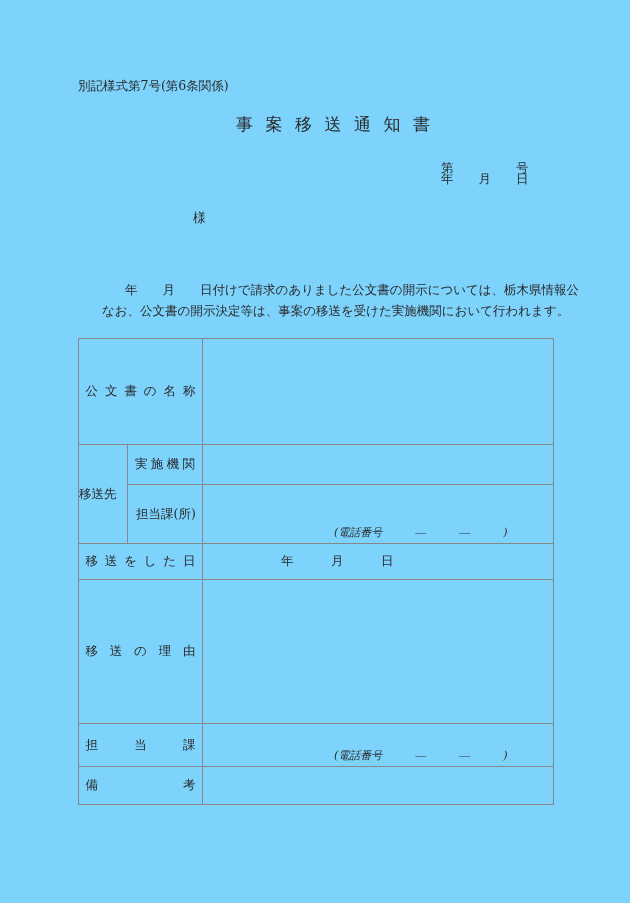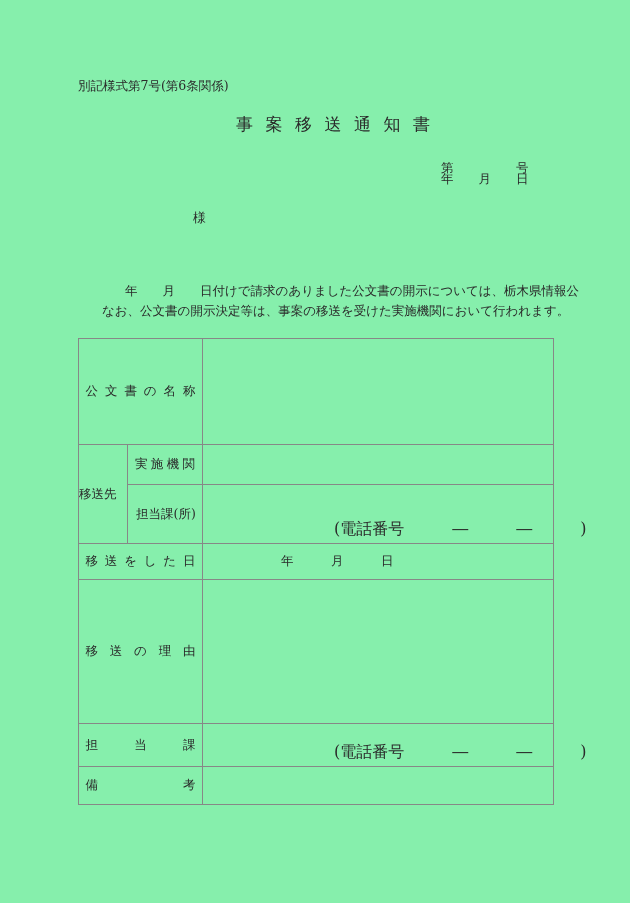--- a/index.html
+++ b/index.html
@@ -1,35 +1,35 @@
 <!DOCTYPE html>
 <html><head>
 <meta charset="utf-8">
 <style>
   * { margin:0; padding:0; box-sizing:border-box; }
   html,body { background:#e8e8e8; }
   .page {
     position:relative;
     width:630px; height:903px;
-    background:#86efac;
+    background:#7dd3fc;
     font-family:"DejaVu Serif","Liberation Serif",serif;
     color:#2a2a2a;
     overflow:hidden;
   }
   .abs { position:absolute; line-height:1.2; white-space:pre; }
   .form-note   { left:78px;  top:78px;  font-size:12.5px; }
   .doc-title   { left:236px; top:114px; font-size:17px; letter-spacing:12.5px;text-align:center; }
   .doc-number  { left:441px; top:160px; font-size:12.5px; }
   .doc-date    { left:441px; top:171px; font-size:12.5px; }
   .addressee   { left:193px; top:210px; font-size:13px; }
   .sender      { left:242px; top:247px; font-size:12.5px; }
   .body-text   { position:absolute; left:78px; top:281px; width:496px;
                  font-size:12.5px; line-height:20px; }
   .body-text .ln { white-space:pre; }
-  .ln-1 { padding-left:47px; }
+  .ln-1 { padding-left:47px;font-family:Liberation Mono, monospace; }
   .ln-3 { padding-left:24px; }
 
   table.form {
     position:absolute; left:78px; top:338px;
     border-collapse:collapse; table-layout:fixed;
     width:475px;
   }
   table.form td {
     border:1px solid #878787;
     font-size:12.5px; color:#2a2a2a;
@@ -39,21 +39,21 @@
   col.c1 { width:49px; } col.c2 { width:75px; } col.c3 { width:351px; }
   tr.r1 { height:106px; } tr.r2 { height:40px; } tr.r3 { height:59px; }
   tr.r4 { height:36px; }  tr.r5 { height:144px; } tr.r6 { height:43px; }
   tr.r7 { height:38px; }
   td.content { position:relative; vertical-align:middle; }
   .jwrap { width:110px; margin:0 auto; }
   .jwrap-sm { width:60px; margin:0 auto; }
   [data-justify] { display:flex; justify-content:space-between; }
   .center-lbl { text-align:left; }
   .indent-lbl { padding-left:8px; white-space:pre; }
-  .phone { position:absolute; left:131px; bottom:3px; white-space:pre; font-size:16px; }
+  .phone { position:absolute; left:131px; bottom:3px; white-space:pre; font-size:11px;font-style:italic; }
   .ymd { padding-left:78px; white-space:pre; }
 </style>
 </head>
 <body>
 
 <div class="page">
 
   <div class="abs form-note">別記様式第7号(第6条関係)</div>
 
   <div class="abs doc-title">事案移送通知書</div>

